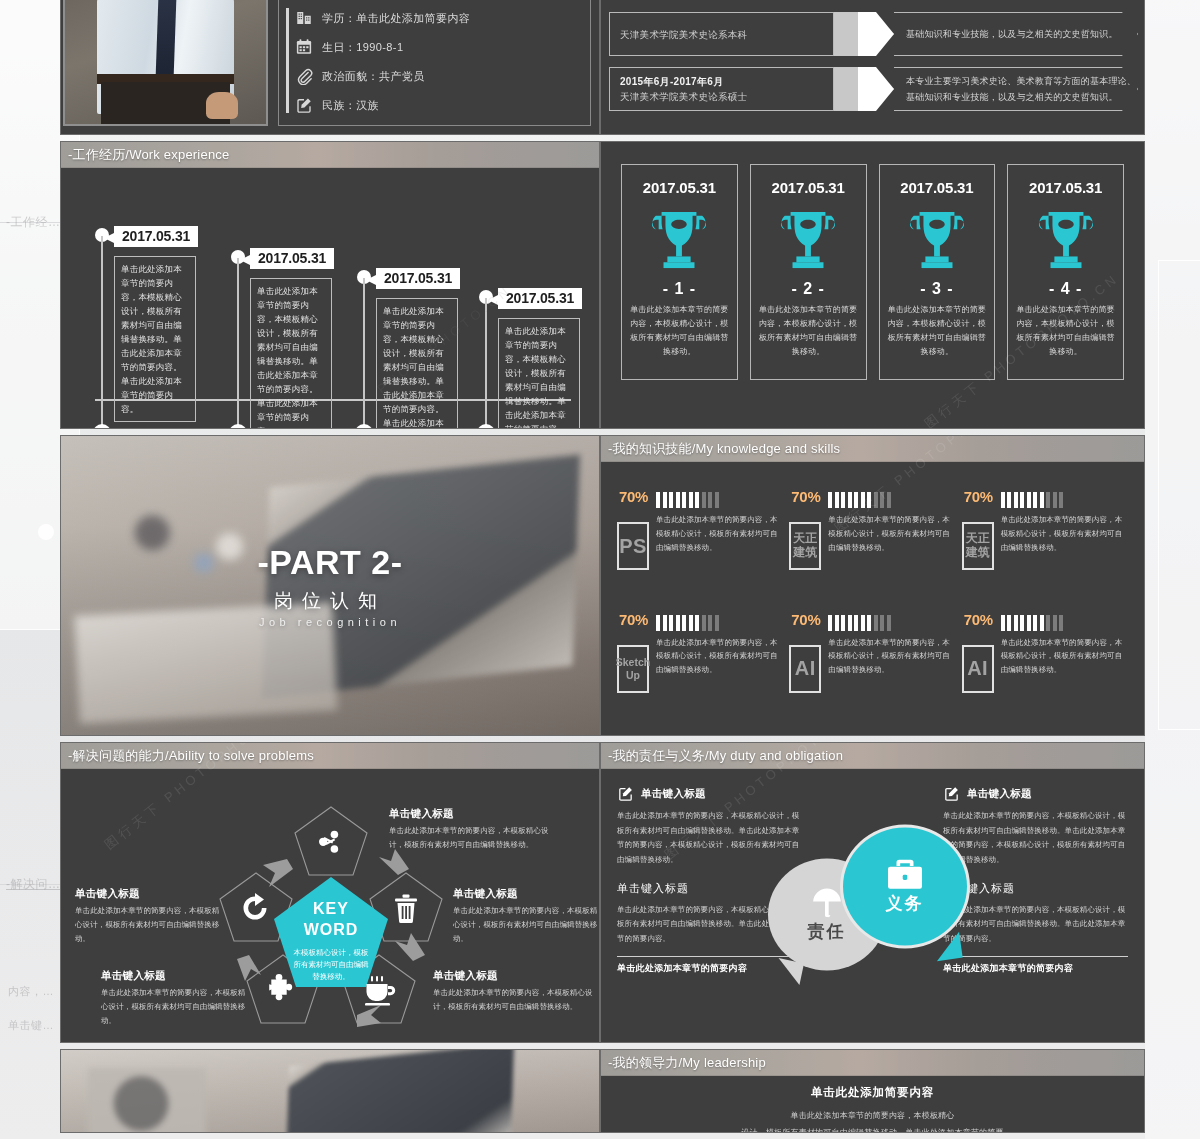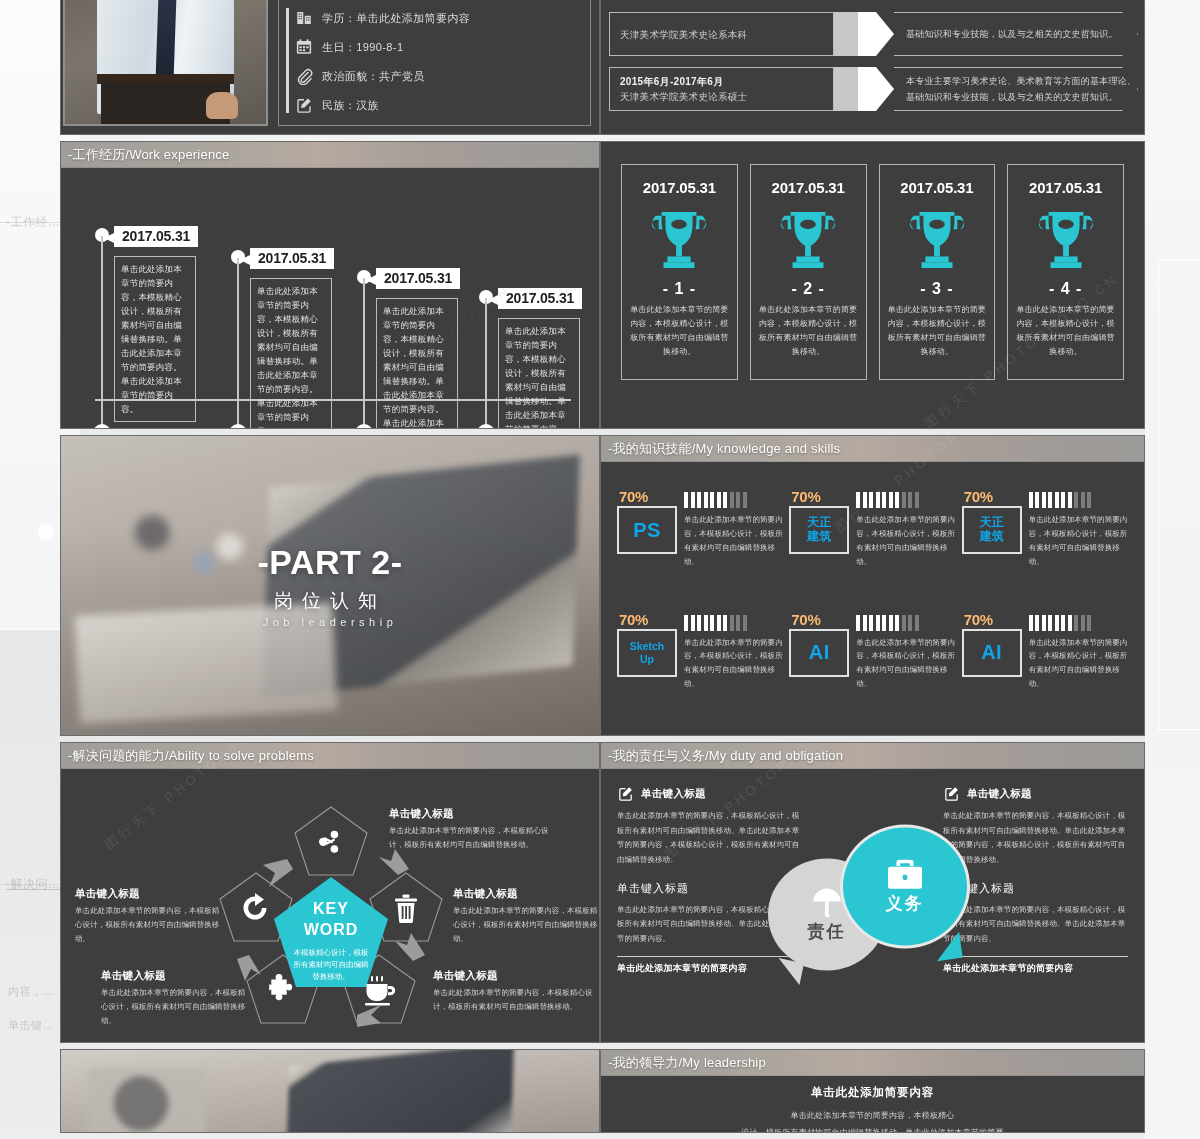--- a/index.html
+++ b/index.html
@@ -256,23 +256,23 @@
     display:grid; grid-template-columns: repeat(3,1fr); grid-template-rows: 1fr 1fr;
     column-gap: 6px; row-gap: 18px;
   }
   .skill { display:flex; align-items:flex-start; gap:7px; }
   .skill .box-wrap { position:relative; padding-top:16px; flex:none; }
   .skill .pct {
     position:absolute; top:-2px; left:2px;
     color:#fdba74; font-weight:bold; font-size:15px; letter-spacing:-.3px;
   }
   .skill .box {
-    width:60px; height:48px; border:2px solid #e2e2e2;
+    width:32px; height:48px; border:2px solid #e2e2e2;
     display:flex; align-items:center; justify-content:center;
-    color:#0ea5e9; text-align:center;
+    color:#a3a3a3; text-align:center;margin-top:16px;
   }
   .skill .box .lg { font-weight:bold; font-size:20px; letter-spacing:.5px; }
   .skill .box .cn { font-weight:bold; font-size:12px; line-height:1.15; }
   .skill .box .sm { font-weight:bold; font-size:10.5px; line-height:1.15; }
   .skill .right { display:flex; flex-direction:column; gap:5px; padding-top:2px; flex:1; min-width:0;}
   .bars { display:flex; gap:2.5px; }
   .bars i { display:block; width:4px; height:16px; background:#fff; }
   .bars i.off { background:#7c7c7c; }
   .skill .desc { color:#d6d6d6; font-size:7.5px; line-height:1.85; letter-spacing:.1px; }
 
@@ -584,21 +584,21 @@
   </div>
 
   <div class="slide h-part">
     <div class="part">
       <div class="blurdots"></div>
       <div class="lap"></div>
       <div class="papers"></div>
       <div class="inner">
         <div class="p1">-PART 2-</div>
         <div class="p2">岗位认知</div>
-        <div class="p3">Job leadership</div>
+        <div class="p3">Job recognition</div>
       </div>
     </div>
   </div>
 
   <div class="slide h-part">
     <div class="sec-head">
       <span class="t">-我的知识技能/My knowledge and skills</span>
     </div>
     <div class="sec-body">
       <div class="skills">

